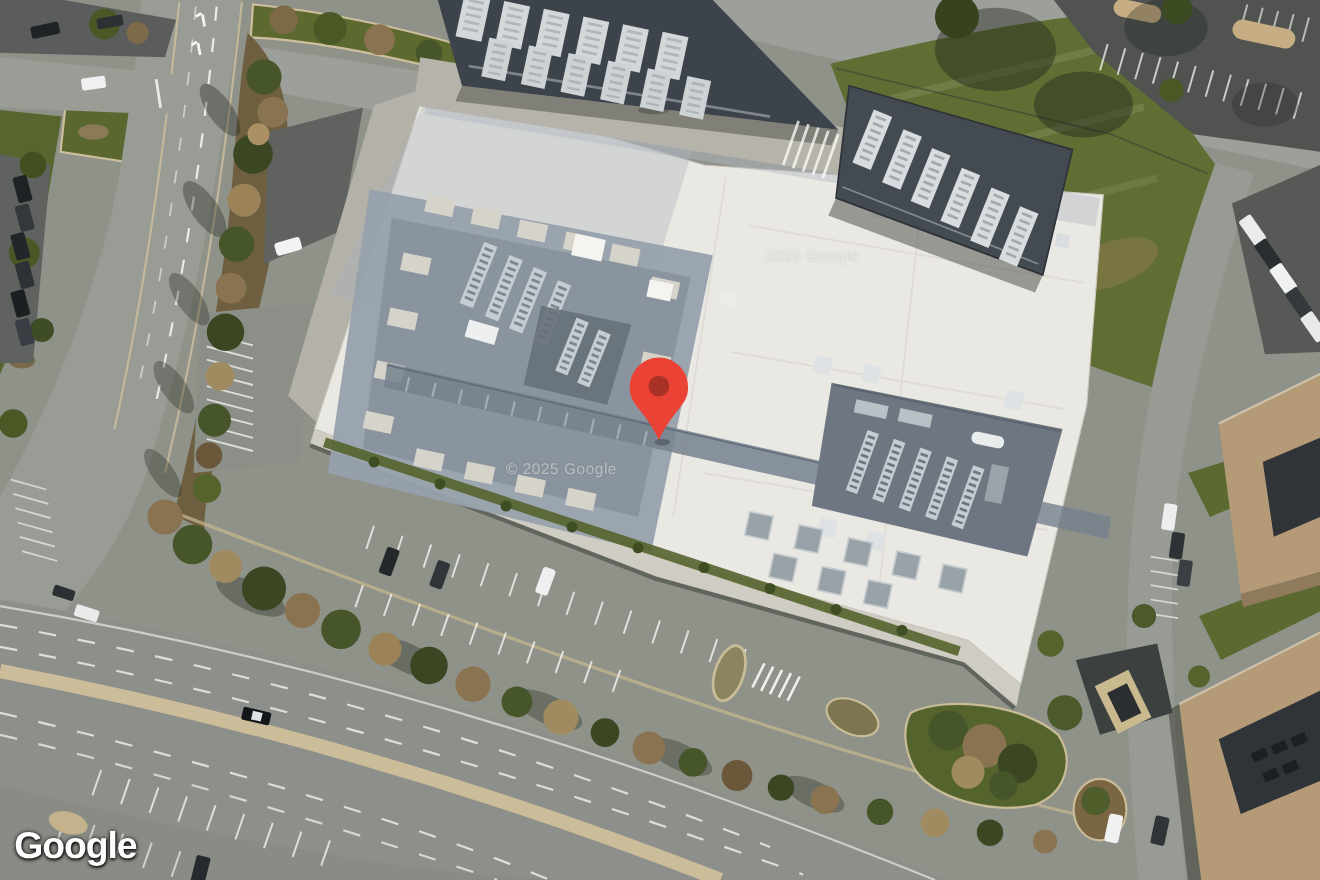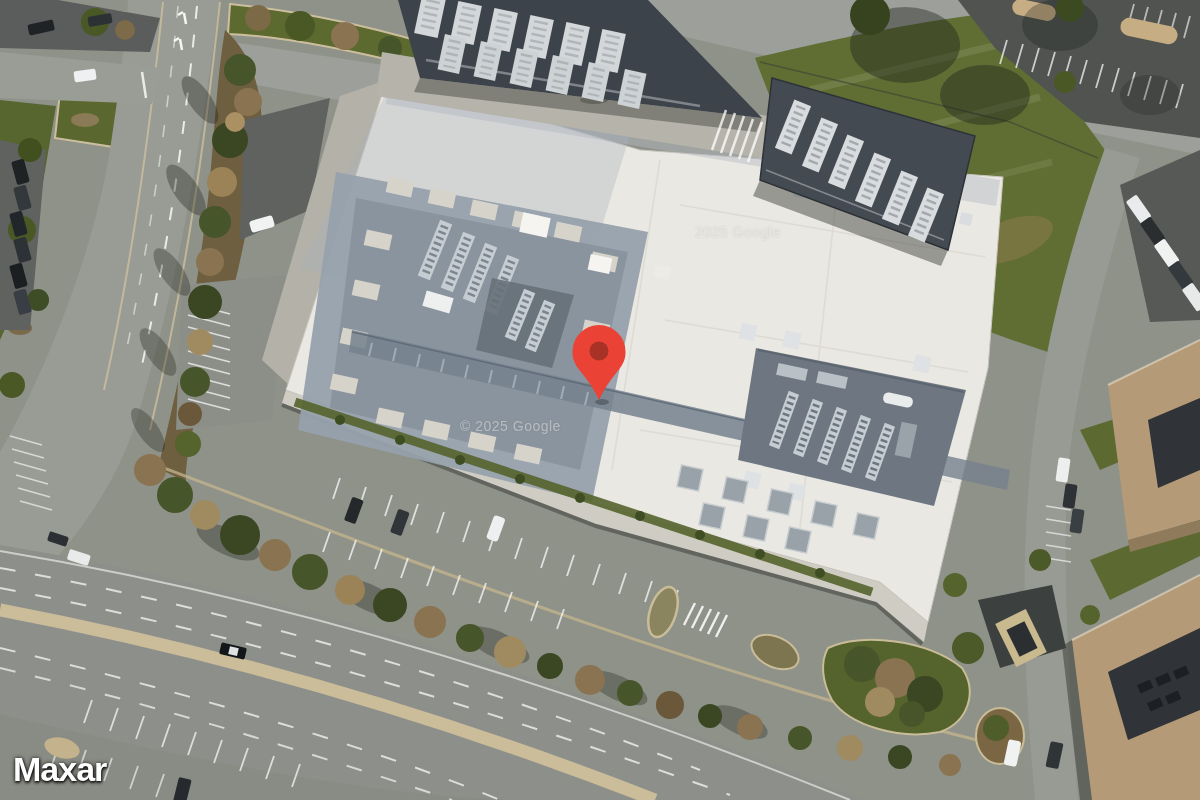--- a/index.html
+++ b/index.html
@@ -467,14 +467,14 @@
 
   <g>
     <ellipse cx="602" cy="402" rx="7" ry="3" fill="#000000" opacity="0.25"></ellipse>
     <path d="M599,400 C593,387 588,381 581,372 C573.5,363 572.5,358 572.5,351.5 A26.5,26.5 0 1 1 625.5,351.5 C625.5,358 624.5,363 617,372 C610,381 605,387 599,400 Z" fill="#EA4335"></path>
     <circle cx="599" cy="351" r="9.5" fill="#A93226"></circle>
   </g>
 </svg>
 
   <div class="watermark" style="left:695px;top:224px;">2025 Google</div>
   <div class="watermark" style="left:460px;top:418px;">© 2025 Google</div>
-  <div id="google-logo">Maxar</div>
+  <div id="google-logo">Google</div>
 </div>
 
 </body></html>

